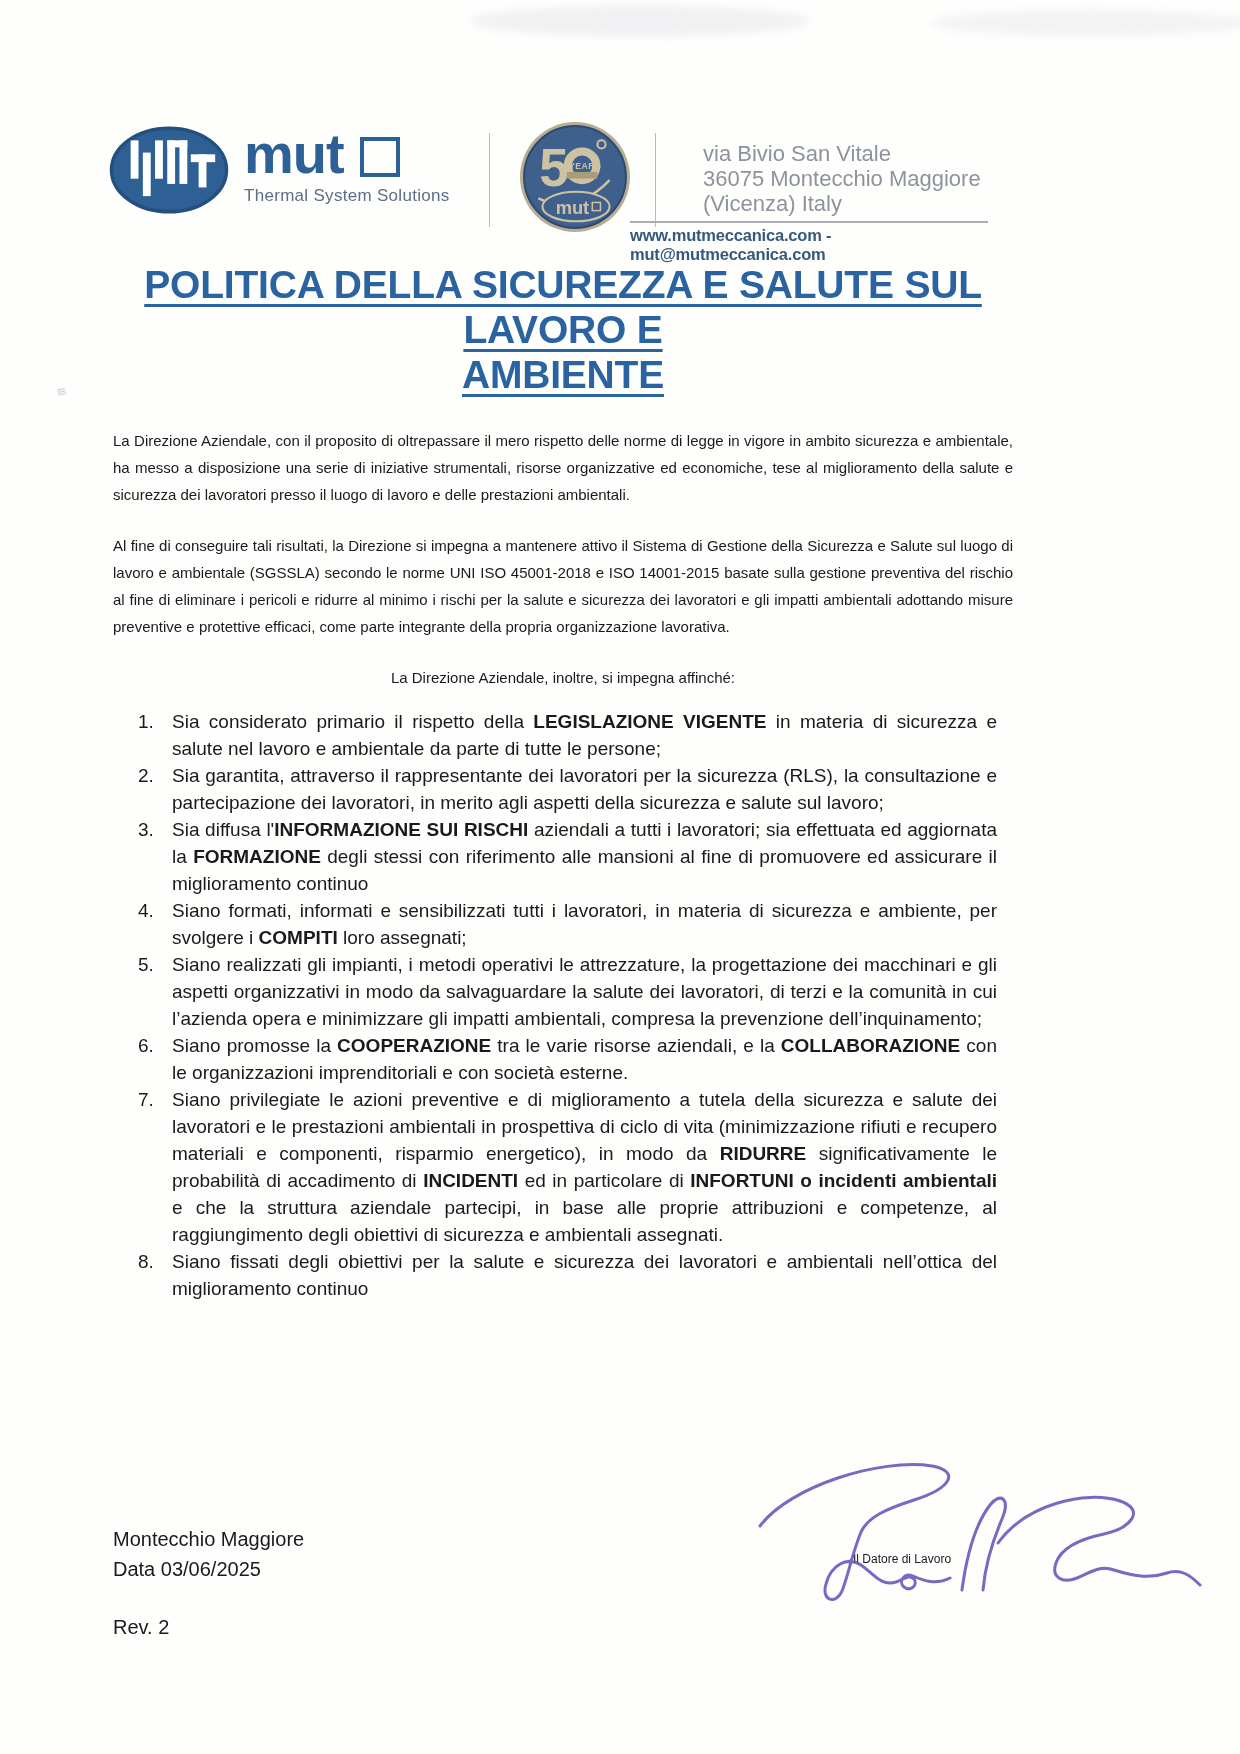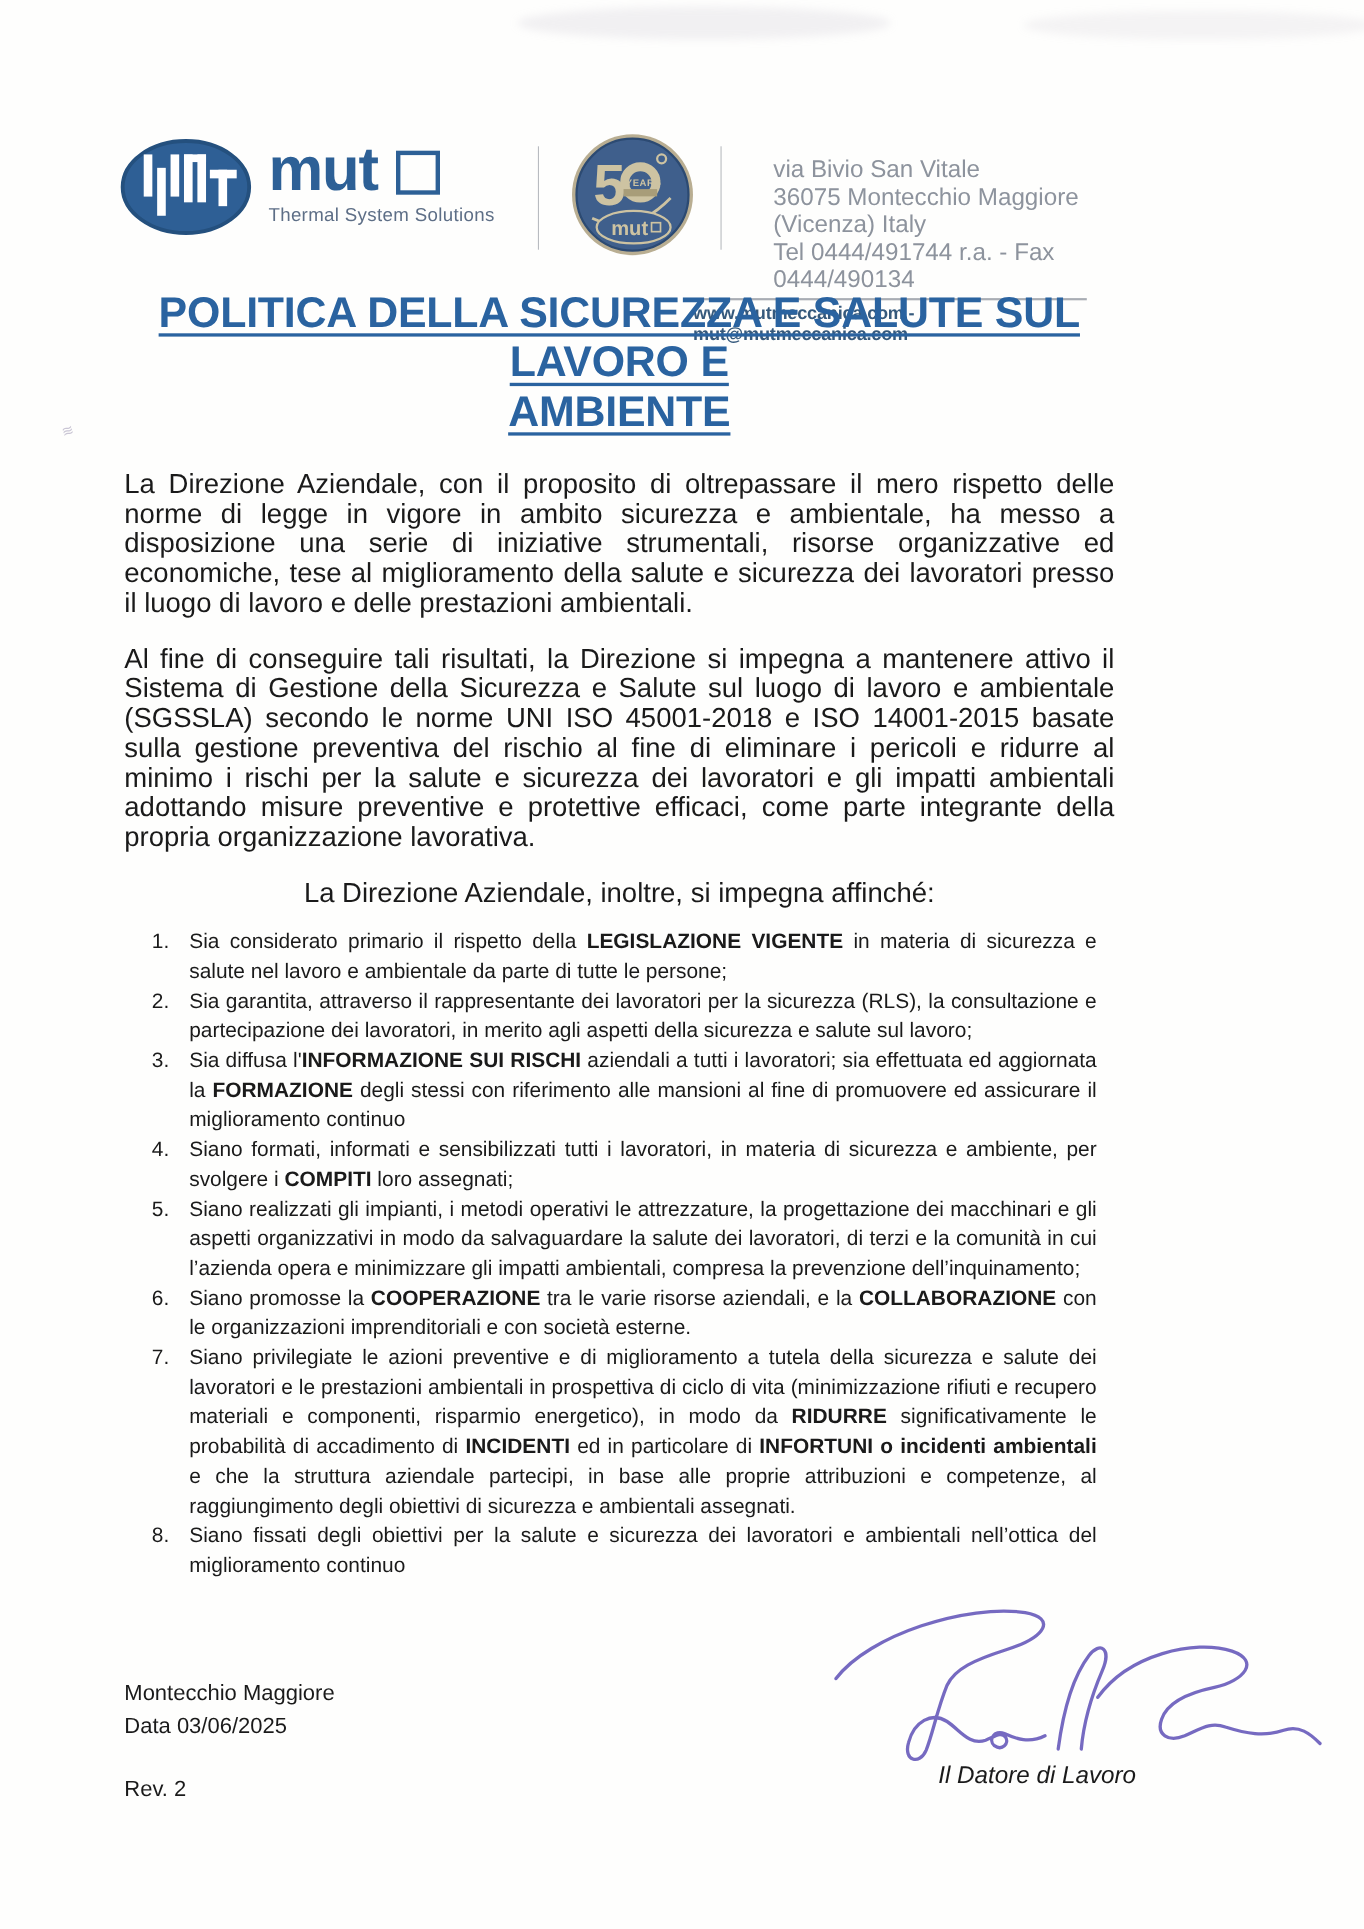--- a/index.html
+++ b/index.html
@@ -45,33 +45,33 @@
   .doc-title{
     margin:0 0 30px 0;text-align:center;
     font-size:39px;font-weight:700;color:var(--title-blue,#2a63a0);
     line-height:45px;letter-spacing:-0.2px;
   }
   .doc-title span{
     text-decoration:underline;
     text-decoration-thickness:2.5px;
     text-underline-offset:6px;
   }
-  .main p{margin:0 0 24px 0;font-size:25px;line-height:27px;text-align:justify;}
+  .main p{margin:0 0 24px 0;font-size:15px;line-height:27px;text-align:justify;}
   .main p.intro{margin-bottom:0;text-align:center;}
   .policy-list{
     list-style:none;counter-reset:it;
     margin:17px 16px 0 0;padding:0 0 0 59px;
     font-size:19px;line-height:27px;
   }
   .policy-list li{position:relative;text-align:justify;counter-increment:it;}
   .policy-list li::before{content:counter(it) ".";position:absolute;left:-34px;}
   .b{font-weight:700;}
   
   .place-date{position:absolute;left:113px;top:1505px;font-size:20px;line-height:30px;margin-top:19px;}
-  .signer-title{position:absolute;left:853px;top:1601px;font-size:22px;font-style:italic;}
+  .signer-title{position:absolute;left:853px;top:1552px;font-size:12px;}
   .signature{position:absolute;left:700px;top:1448px;width:510px;height:175px;pointer-events:none;}
   .signature path{fill:none;stroke:var(--signature-ink,#6355b8);stroke-width:3;stroke-linecap:round;opacity:0.88;}
   .revision{position:absolute;left:113px;top:1616px;font-size:20px;}
 </style>
 </head>
 <body>
 
 <div class="page">
 
   <div class="smudge a"></div>
@@ -115,21 +115,20 @@
       <ellipse cx="56" cy="84" rx="33" ry="14.5" fill="#3f5f8c" stroke="#cdc3a2" stroke-width="2"></ellipse>
       <text x="36" y="91" font-size="18" font-weight="bold" fill="#cdc3a2" font-family="Liberation Sans, sans-serif">mut</text>
       <rect x="72" y="80" width="8" height="8" fill="none" stroke="#cdc3a2" stroke-width="1.5"></rect>
     </svg>
 
     <div class="vdiv two"></div>
 
     <div class="contact">
       <div class="contact-line">via Bivio San Vitale</div>
       <div class="contact-line">36075 Montecchio Maggiore (Vicenza) Italy</div>
-      <div class="contact-line">Tel 0444/491744 r.a. - Fax 0444/490134</div>
       <hr class="contact-rule">
       <div class="contact-web">www.mutmeccanica.com - mut@mutmeccanica.com</div>
     </div>
   </div>
 
   <div class="main">
     <h1 class="doc-title">
       <span>POLITICA DELLA SICUREZZA E SALUTE SUL LAVORO E</span><br>
       <span>AMBIENTE</span>
     </h1>

